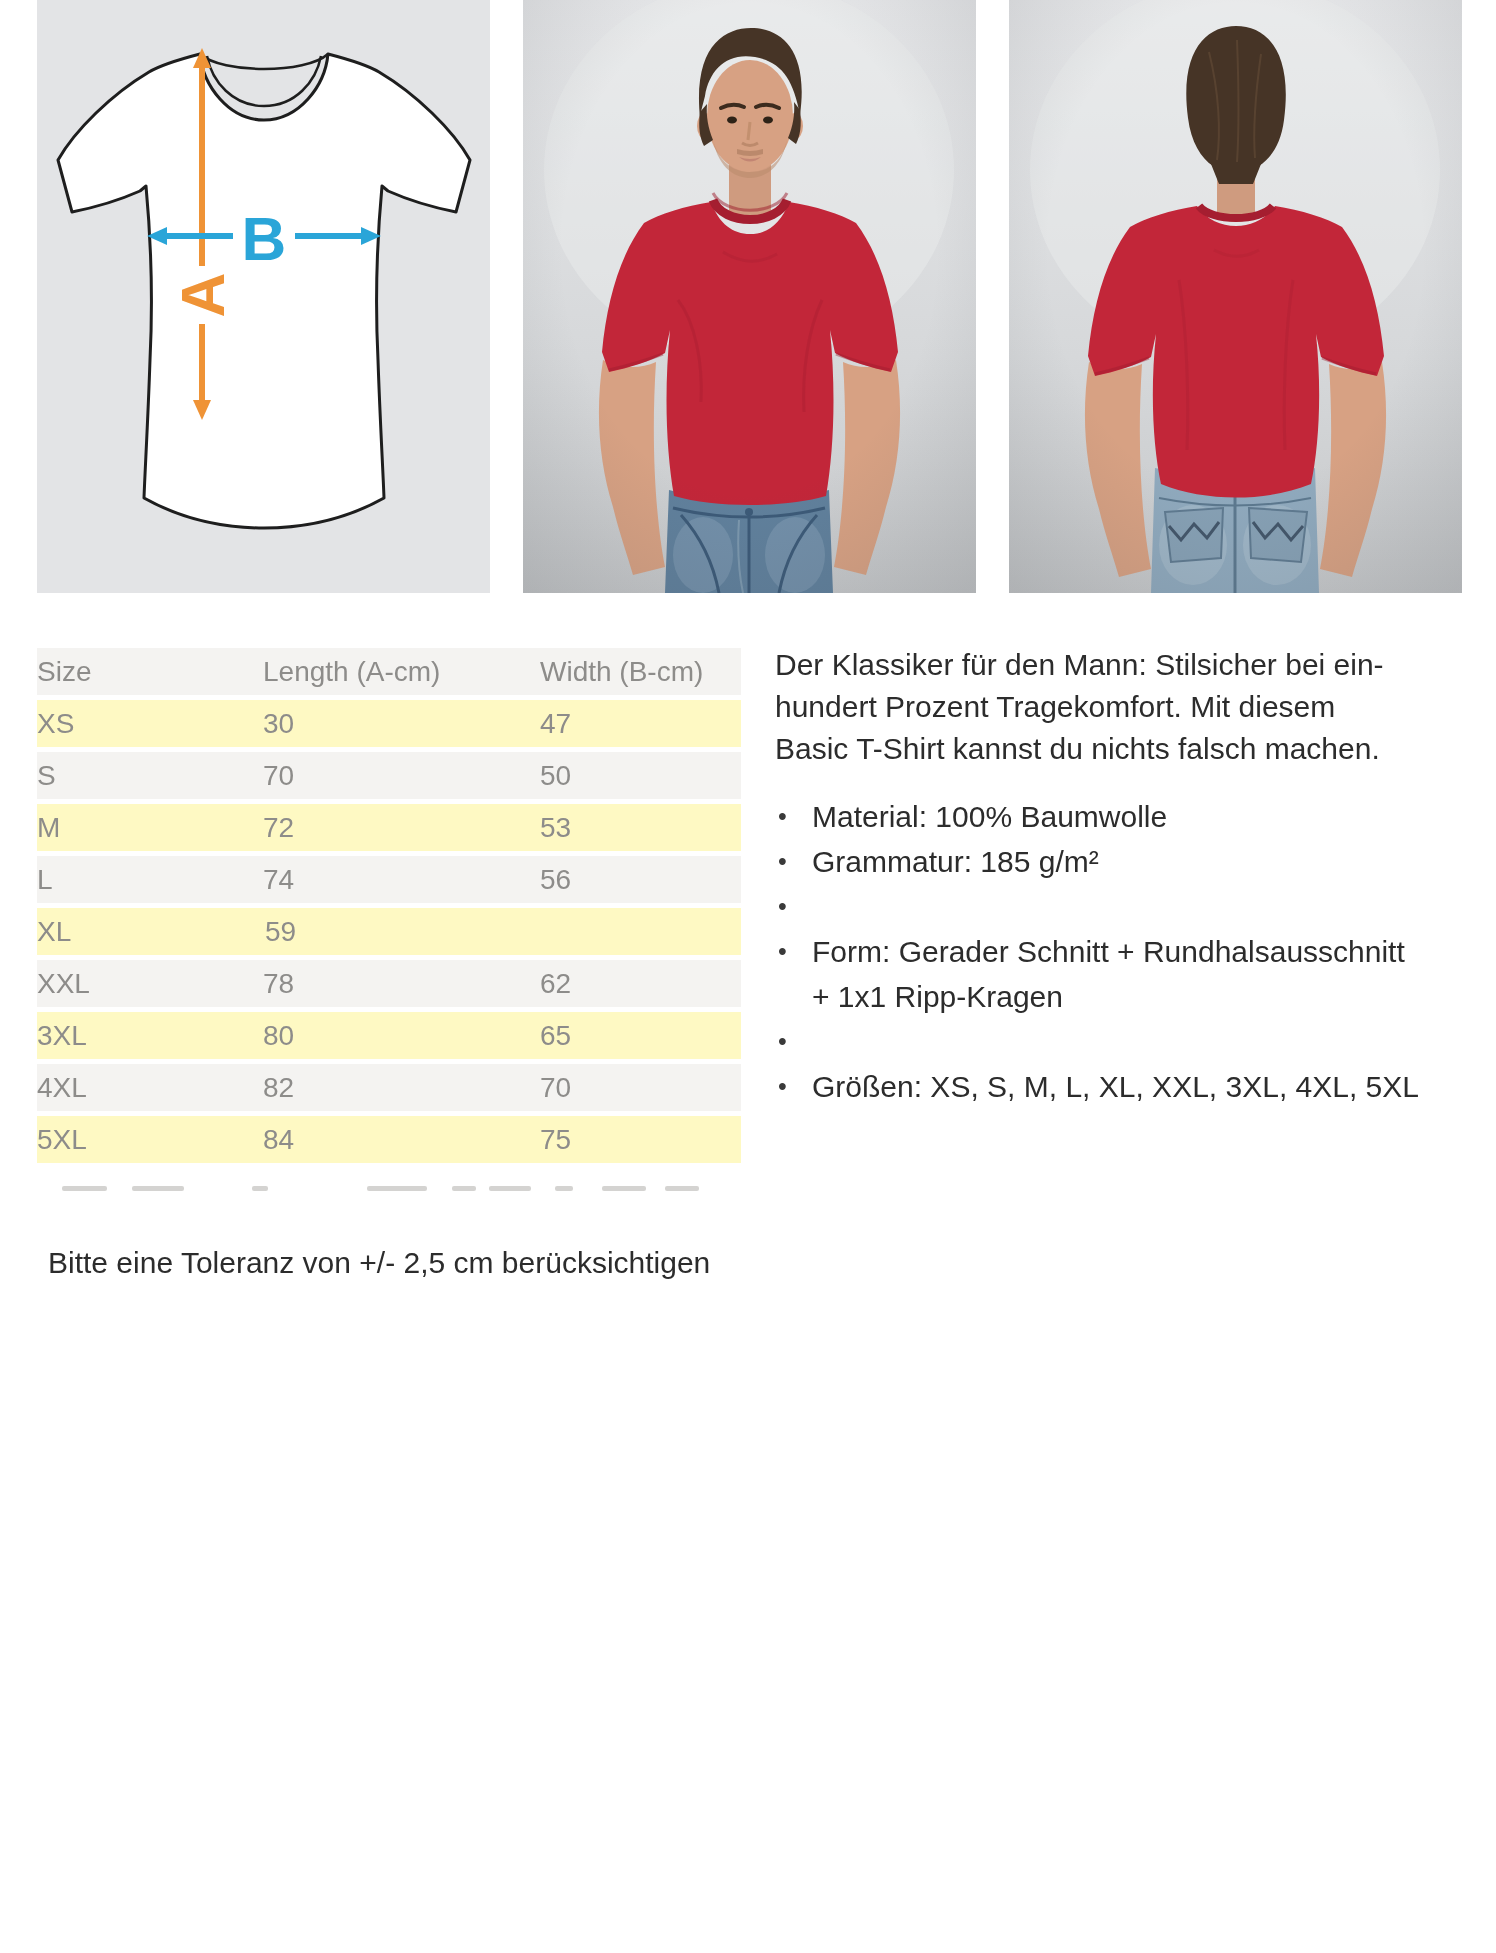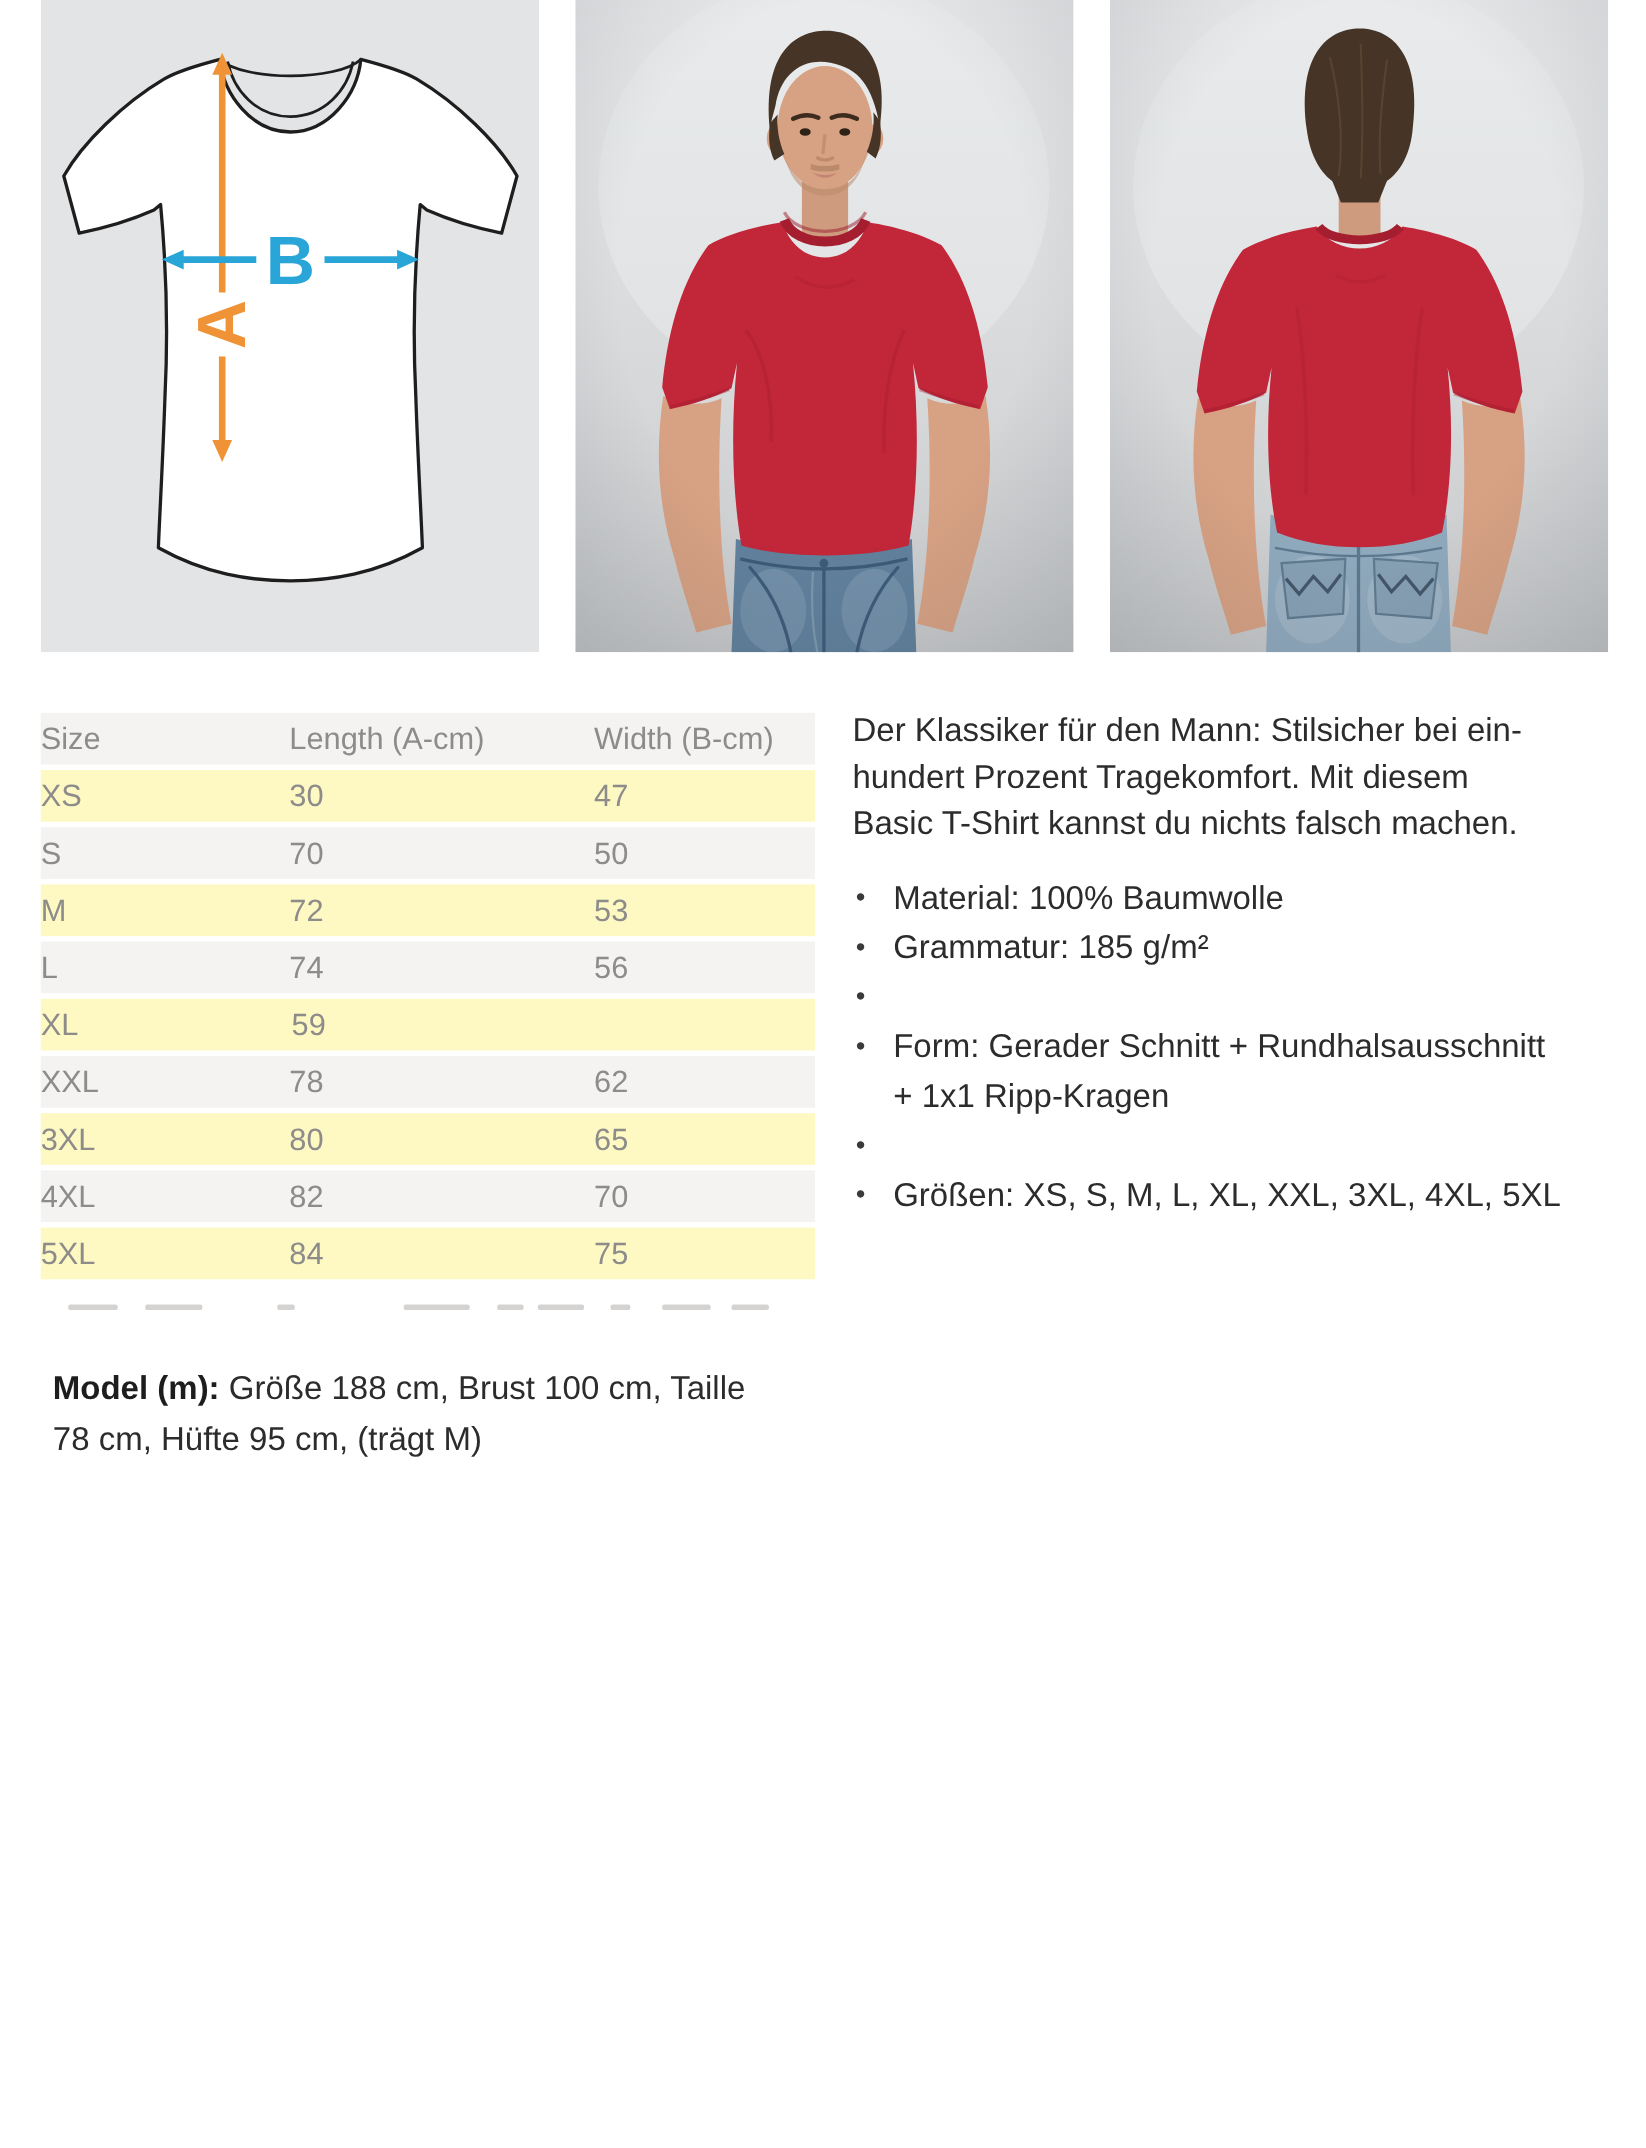--- a/index.html
+++ b/index.html
@@ -333,17 +333,16 @@
         <span class="bullet">•</span>
       </li>
       <li>
         <span class="bullet">•</span>
         <span class="li-text">Größen: XS, S, M, L, XL, XXL, 3XL, 4XL, 5XL</span>
       </li>
     </ul>
   </div>
 
   <div class="note-block">
-    <p><strong>Model (m):</strong><span class="model-text"> Größe 188 cm, Brust 100 cm, Taille
-78 cm, Hüfte 95 cm, (trägt M)</span></p>
+    <p>Bitte eine Toleranz von +/- 2,5 cm berücksichtigen</p>
   </div>
 
 </div>
 
 </body></html>

